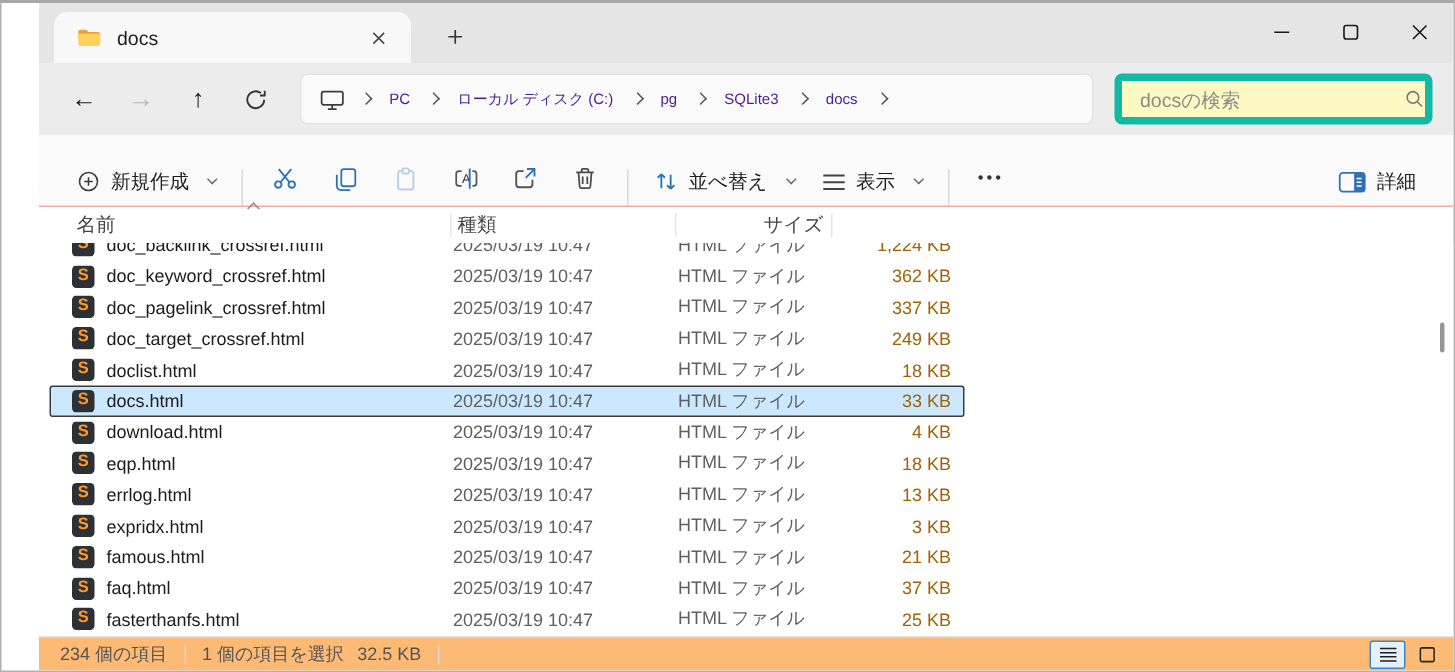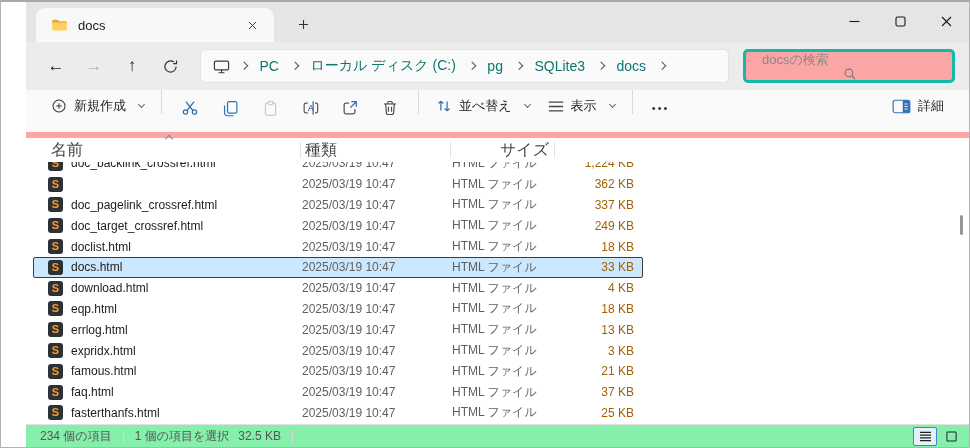--- a/index.html
+++ b/index.html
@@ -24,48 +24,48 @@
   .newtab { width:30px; height:28px; margin-left:14px; margin-bottom:4px; display:flex; align-items:center; justify-content:center; font-size:18px; color:#333; border-radius:5px; }
   .win-controls { position:absolute; right:0; top:0; height:38px; display:flex; }
   .win-btn { width:46px; height:100%; display:flex; align-items:center; justify-content:center; }
 
   
   .navbar { height:48px; background:#ececec; display:flex; align-items:center; flex:0 0 48px; padding:0 14px 0 12px; gap:2px; }
   .nav-btn { width:36px; height:34px; display:flex; align-items:center; justify-content:center; font-size:17px; border-radius:5px; color:#1c1c1c; }
   .nav-btn.disabled { color:#b6b6b6; }
   .addressbar {
     flex:1; height:34px; margin-left:10px; background:#fafafa; border:1px solid #e3e3e3;
-    border-radius:5px; display:flex; align-items:center; padding:0 8px 0 12px; font-size:14px; color:#0f766e;
+    border-radius:5px; display:flex; align-items:center; padding:0 8px 0 12px; font-size:10px; color:#4c1d95;
   }
   .crumbs { display:flex; align-items:center; }
   .crumb { padding:3px 6px; border-radius:4px; white-space:nowrap; }
   .chev { display:inline-block; width:5.5px; height:5.5px; border-right:1.4px solid #555; border-bottom:1.4px solid #555; }
   .chev.right { transform:rotate(-45deg); margin:0 7px; }
   .chev.down  { transform:rotate(45deg); width:5px; height:5px; border-color:#666; margin-left:6px; margin-top:-3px; }
   .searchbox {
-    width:212px; height:34px; margin-left:12px; background:#fca5a5; border:3px solid #14b8a6;
-    border-radius:5px; display:flex; align-items:center; padding:0 10px 0 12px;flex-direction:column;
+    width:212px; height:34px; margin-left:12px; background:#fef9c3; border:5px solid #14b8a6;
+    border-radius:5px; display:flex; align-items:center; padding:0 10px 0 12px;
   }
   .searchbox input { flex:1; border:none; outline:none; background:transparent; font-size:13px; color:#444; font-family:inherit; }
   .searchbox input::placeholder { color:#8a8a8a; }
 
   
-  .toolbar { height:48px; background:#fafafa; border-bottom:6px solid #fca5a5; display:flex; align-items:flex-start; flex:0 0 48px; padding:0 16px; }
+  .toolbar { height:48px; background:#fafafa; border-bottom:1px solid #fca5a5; display:flex; align-items:flex-end; flex:0 0 48px; padding:0 16px; }
   .tb-btn { display:flex; align-items:center; gap:7px; padding:7px 9px; border-radius:5px; font-size:13px; color:#1f1f1f; }
   .tb-icon-btn { width:40px; height:36px; display:flex; align-items:center; justify-content:center; border-radius:5px; }
   .tb-sep { width:1px; height:24px; background:#d9d9d9; margin:0 8px; }
   .tb-spacer { flex:1; }
   .dots { font-size:11px; letter-spacing:2px; color:#333; }
 
   
   .list-header {
     height:24px; flex:0 0 24px; display:grid; position:relative;
     grid-template-columns:254px 150px 104px 84px;
     margin-left:7px; padding-left:14px; width:617px;
-    font-size:16px; color:#444; align-items:center; background:#fff;
+    font-size:13px; color:#444; align-items:center; background:#fff;
   }
   .hcell { position:relative; height:100%; display:flex; align-items:center; padding-left:4px; }
   .hcell.size { justify-content:flex-end; padding-right:6px; }
   .hcell::after { content:""; position:absolute; right:0; top:4px; bottom:4px; width:1px; background:#e4e4e4; }
   .sort-caret { position:absolute; left:133px; top:-2px; width:6px; height:6px; border-right:1.4px solid #888; border-bottom:1.4px solid #888; transform:rotate(-135deg); }
 
   
   .content { flex:1; position:relative; overflow:hidden; background:#fff; }
   .rows { position:absolute; inset:0; overflow:hidden; }
   .row {
@@ -79,21 +79,21 @@
   .cell.date, .cell.type { color:#5f5f5f; }
   .cell.size { color:#a16207; text-align:right; padding-right:6px; }
   .file-icon {
     width:15px; height:15px; flex:0 0 15px; background:#2d3136; border-radius:3px;
     display:flex; align-items:center; justify-content:center;
   }
   .file-icon .s { color:#ff9a26; font-size:11px; font-weight:bold; line-height:1; transform:translateY(-0.5px); }
   .vscroll { position:absolute; right:6px; top:53px; width:3px; height:20px; background:#969696; border-radius:2px; }
 
   
-  .statusbar { height:23px; flex:0 0 23px; background:#86efac; border-top:1px solid #e2e2e2; display:flex; align-items:center; padding:0 6px 0 14px; font-size:12px; color:#555; }
+  .statusbar { height:23px; flex:0 0 23px; background:#fdba74; border-top:1px solid #e2e2e2; display:flex; align-items:center; padding:0 6px 0 14px; font-size:12px; color:#555; }
   .sb-sep { width:1px; height:13px; background:#d6d6d6; margin:0 11px; }
   .sb-spacer { flex:1; }
   .sb-sel-size { margin-left:9px; }
   .sb-view-btn { width:24px; height:19px; display:flex; align-items:center; justify-content:center; border:1px solid transparent; border-radius:2px; margin-left:2px; }
   .sb-view-btn.active { background:#e4f1fb; border-color:#3c87c8; }
 
   svg { display:block; }
 </style>
 </head>
 <body>
@@ -309,20 +309,21 @@
     </div>
     <div class="cell date">2025/03/19 10:47</div>
     <div class="cell type">HTML ファイル</div>
     <div class="cell size">1,224 KB</div>
   </div>
         <div class="row">
     <div class="cell name">
       <span class="file-icon">
               <span class="s">S</span>
             </span>
+      <span>doc_keyword_crossref.html</span>
     </div>
     <div class="cell date">2025/03/19 10:47</div>
     <div class="cell type">HTML ファイル</div>
     <div class="cell size">362 KB</div>
   </div>
         <div class="row">
     <div class="cell name">
       <span class="file-icon">
               <span class="s">S</span>
             </span>

